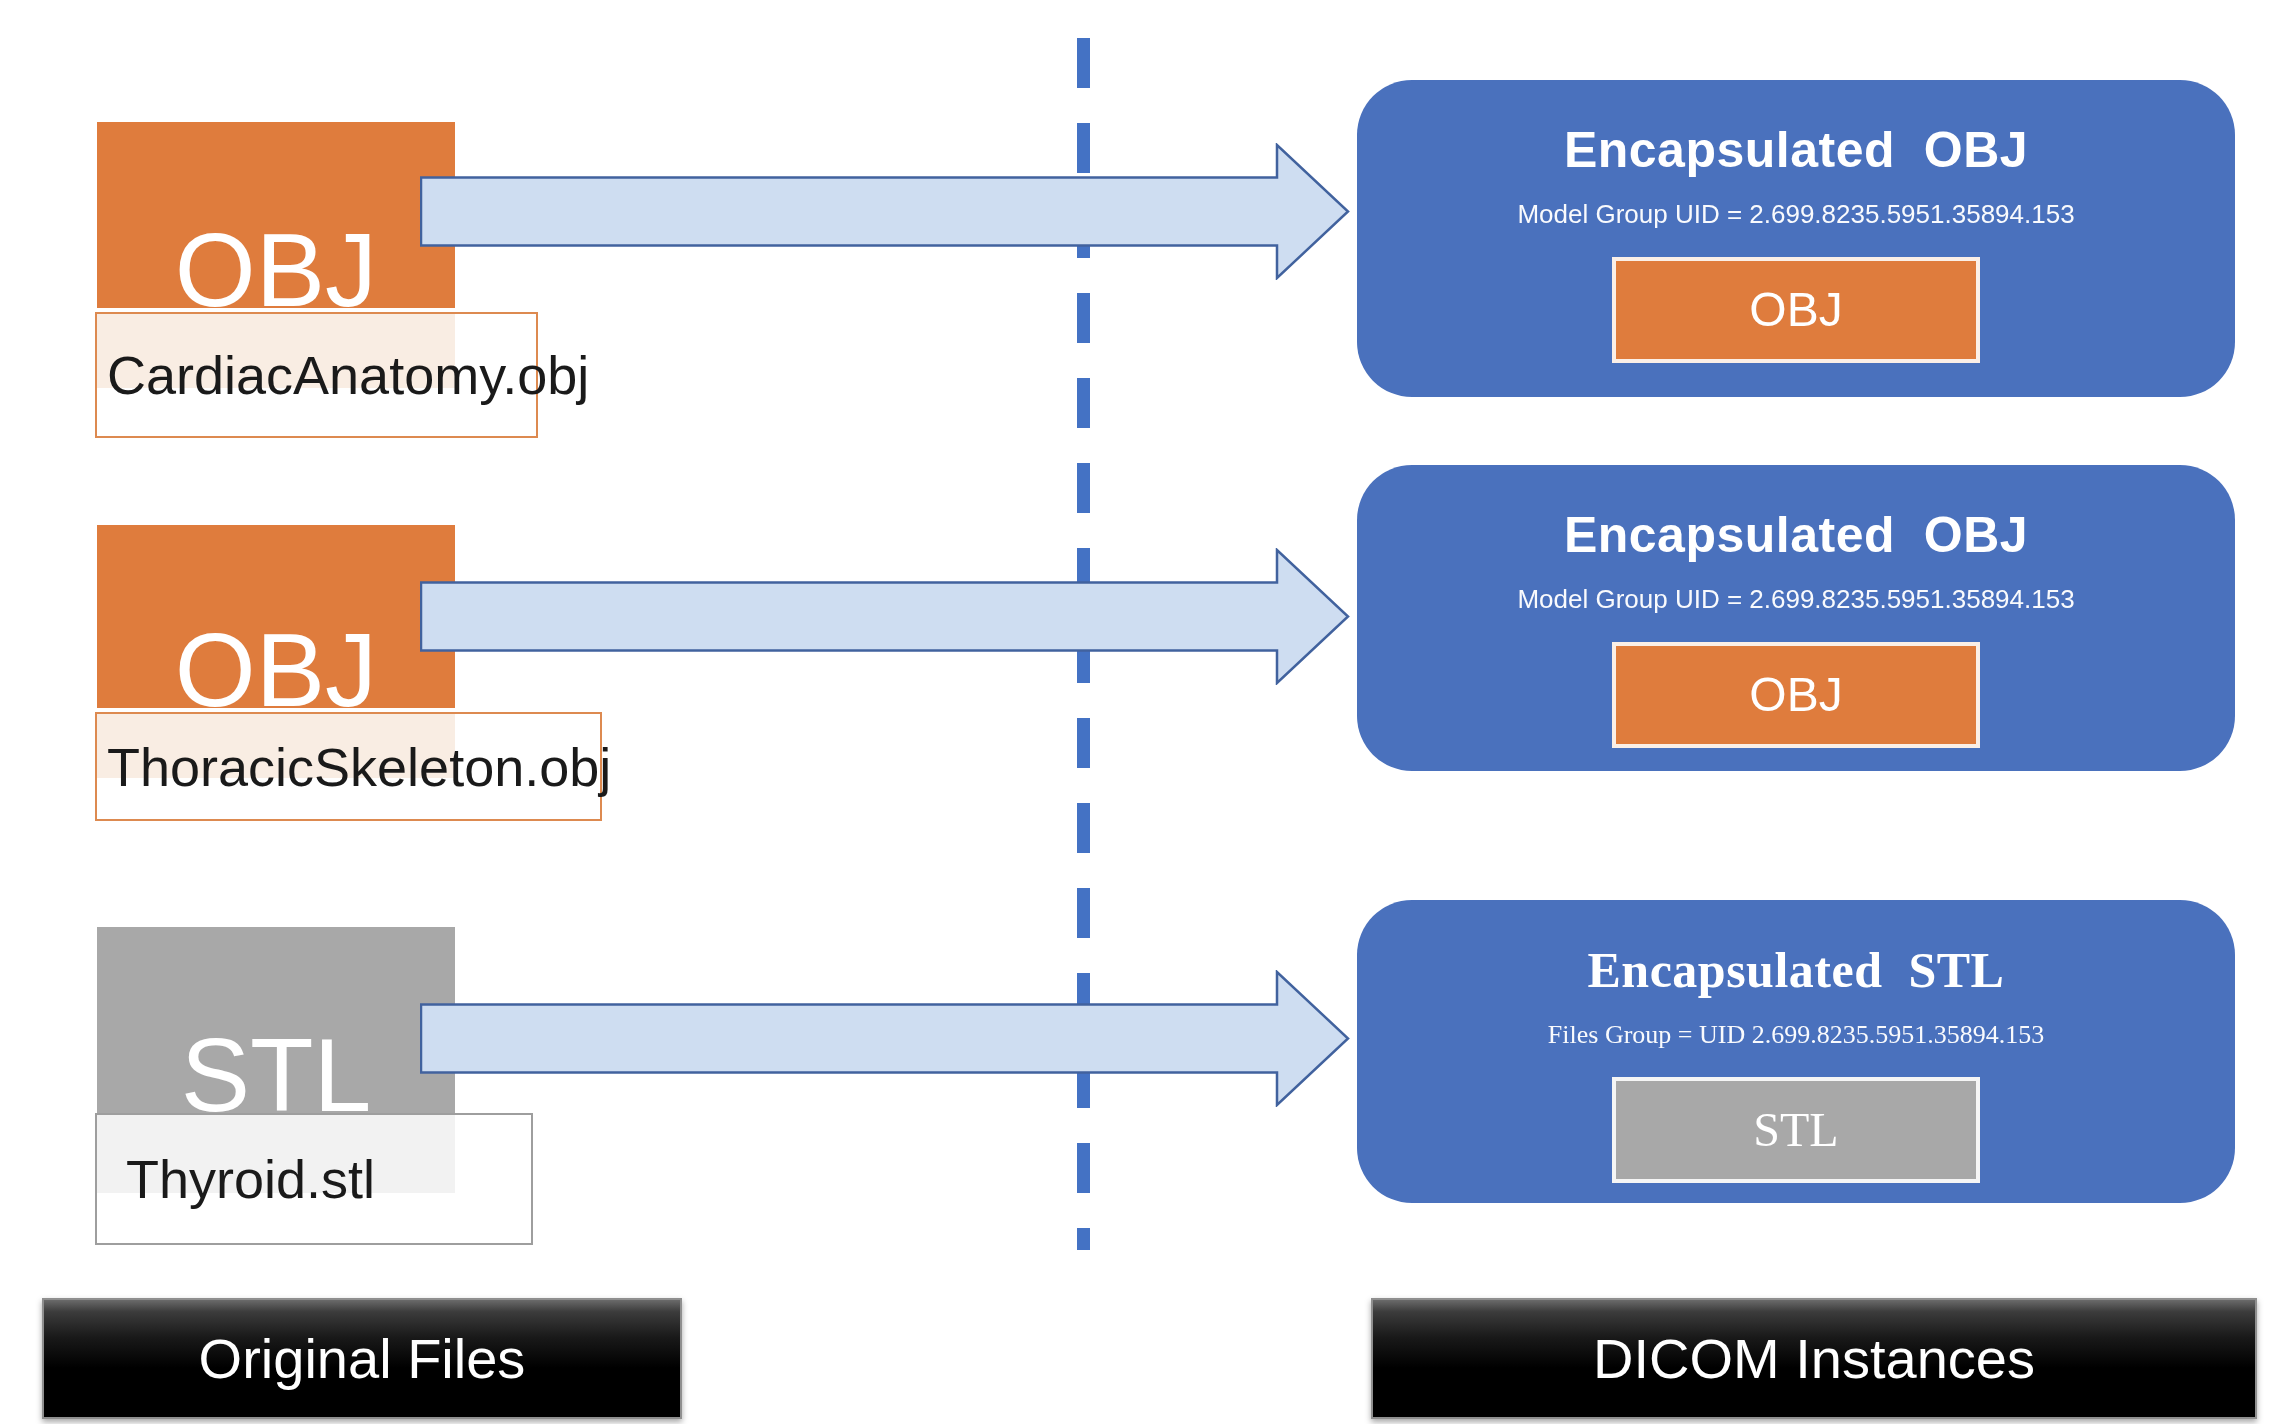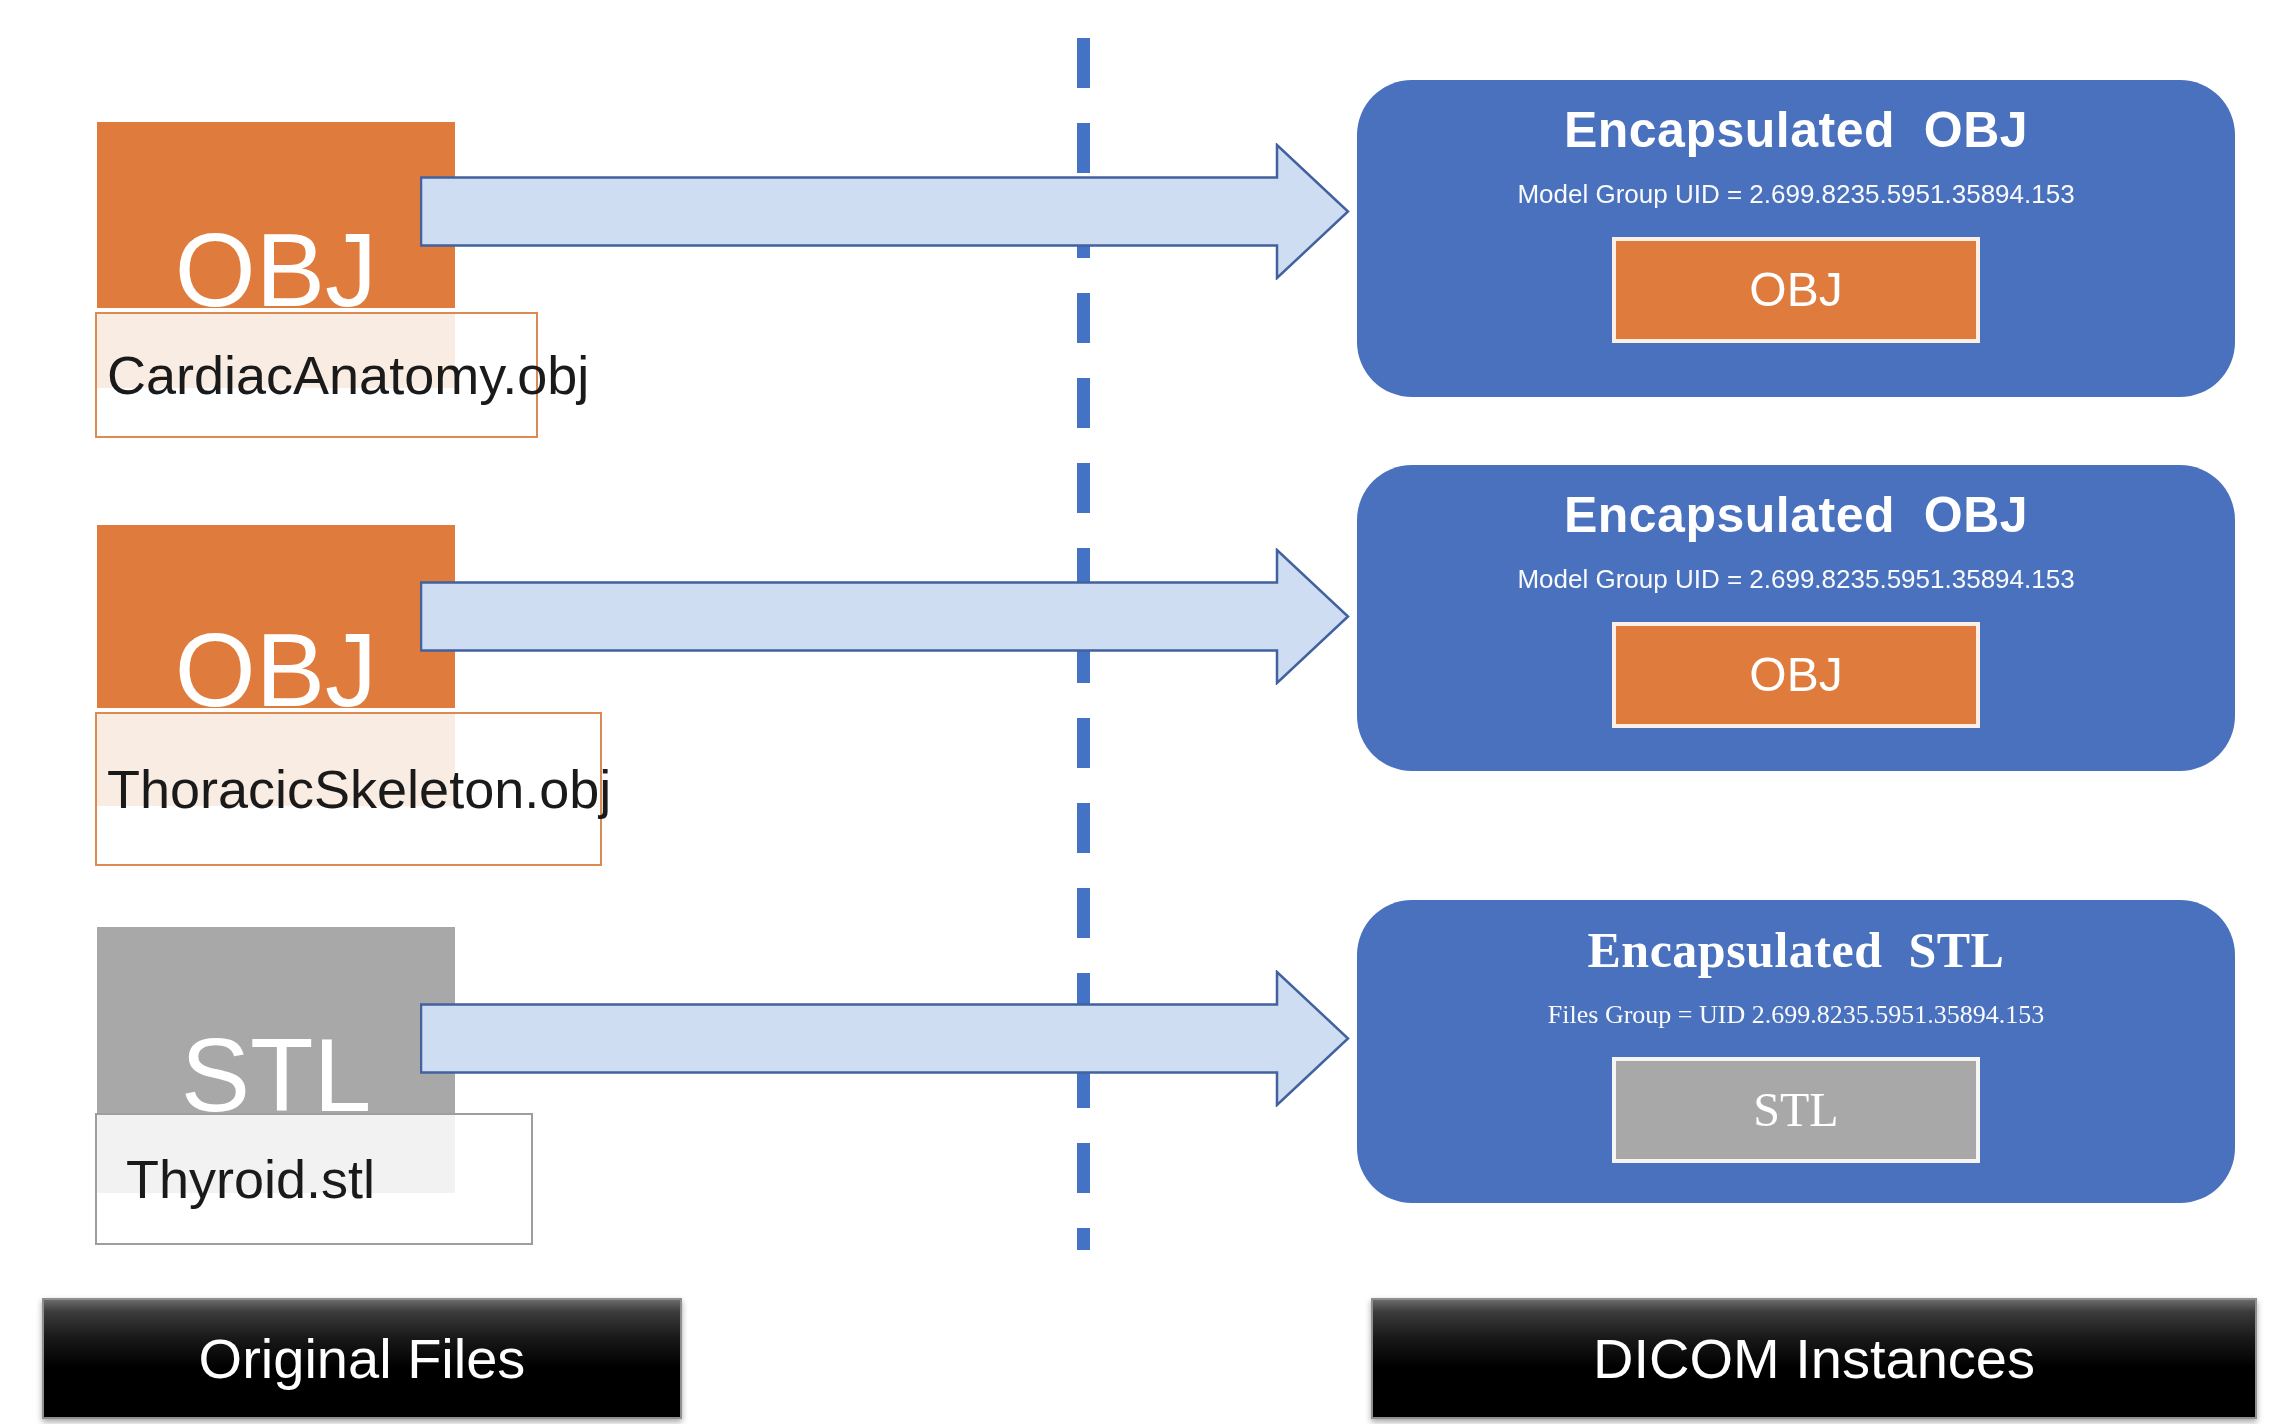--- a/index.html
+++ b/index.html
@@ -45,21 +45,21 @@
 
   .file-label{
     position:absolute;left:95px;background:#fff;
     display:flex;align-items:center;
     box-sizing:border-box;
     z-index:0;
   }
   .file-label.orange-b{border:2px solid var(--label-border-orange);}
   .file-label.gray-b{border:2px solid var(--label-border-gray);}
   .label1{top:312px;width:443px;height:126px;}
-  .label2{top:712px;width:507px;height:154px;}
+  .label2{top:712px;width:507px;height:109px;}
   .label3{top:1113px;width:438px;height:132px;padding-left:19px;}
   .tint{
     position:absolute;left:0;top:0;height:61%;width:358px;
   }
   .tint.orange-t{background:var(--pale-orange);}
   .tint.gray-t{background:var(--pale-gray);}
   .fname{
     position:relative;color:#1a1a1a;font-size:54px;line-height:1;
     padding-left:10px;white-space:nowrap;
   }
@@ -73,21 +73,21 @@
     position:absolute;left:1357px;width:878px;
     background:var(--panel-blue);
     border-radius:55px;
     display:flex;flex-direction:column;align-items:center;
     box-sizing:border-box;
   }
   .dicom1{top:80px;height:317px;}
   .dicom2{top:465px;height:306px;}
   .dicom3{top:900px;height:303px;font-family:Liberation Serif, serif;}
   .d-title{
-    margin-top:22px;color:#fff;font-size:50px;font-weight:700;
+    margin-top:42px;color:#fff;font-size:50px;font-weight:700;
     line-height:1.15;letter-spacing:0.5px;white-space:pre;
   }
   .d-uid{
     margin-top:20px;color:rgba(255,255,255,0.97);font-size:26px;
     line-height:1.15;white-space:pre;
   }
   .d-inner{
     margin-top:28px;width:368px;height:106px;
     display:flex;justify-content:center;align-items:center;
     color:#fff;font-size:48px;line-height:1;

